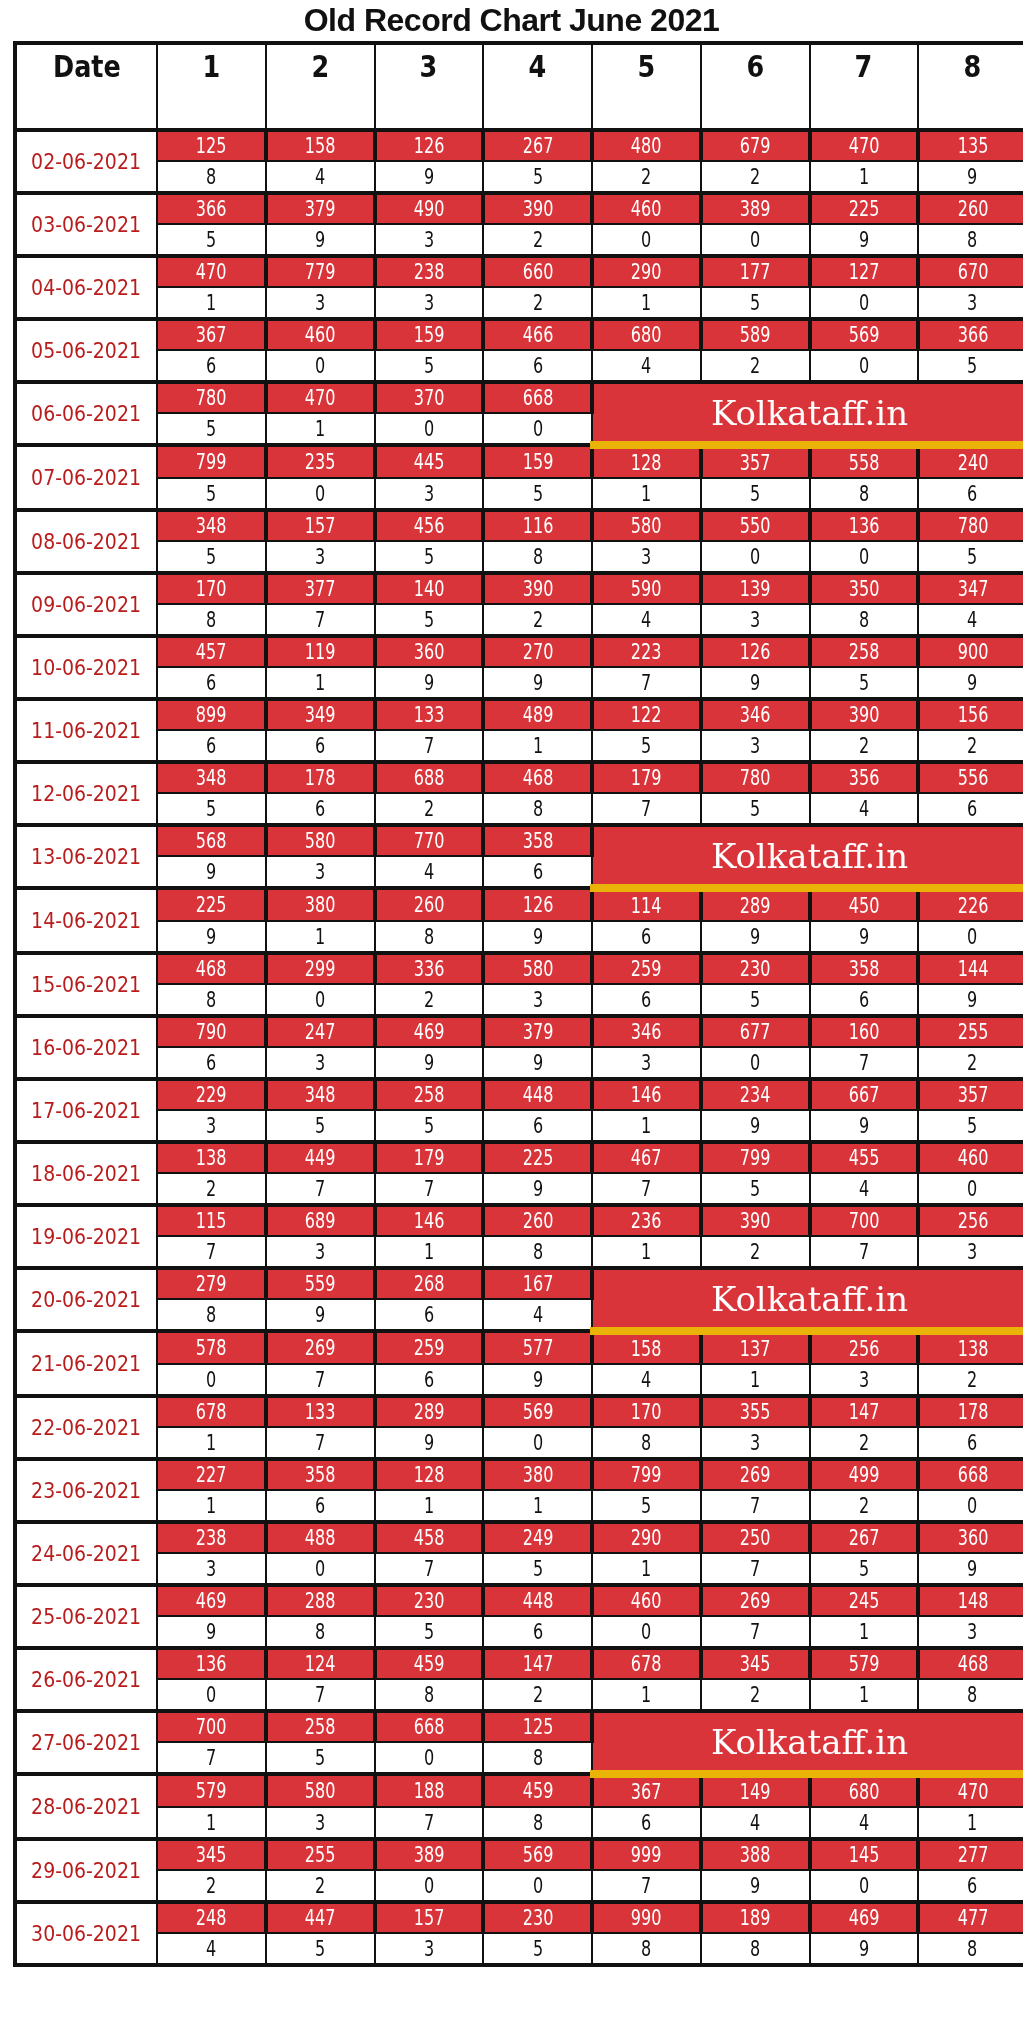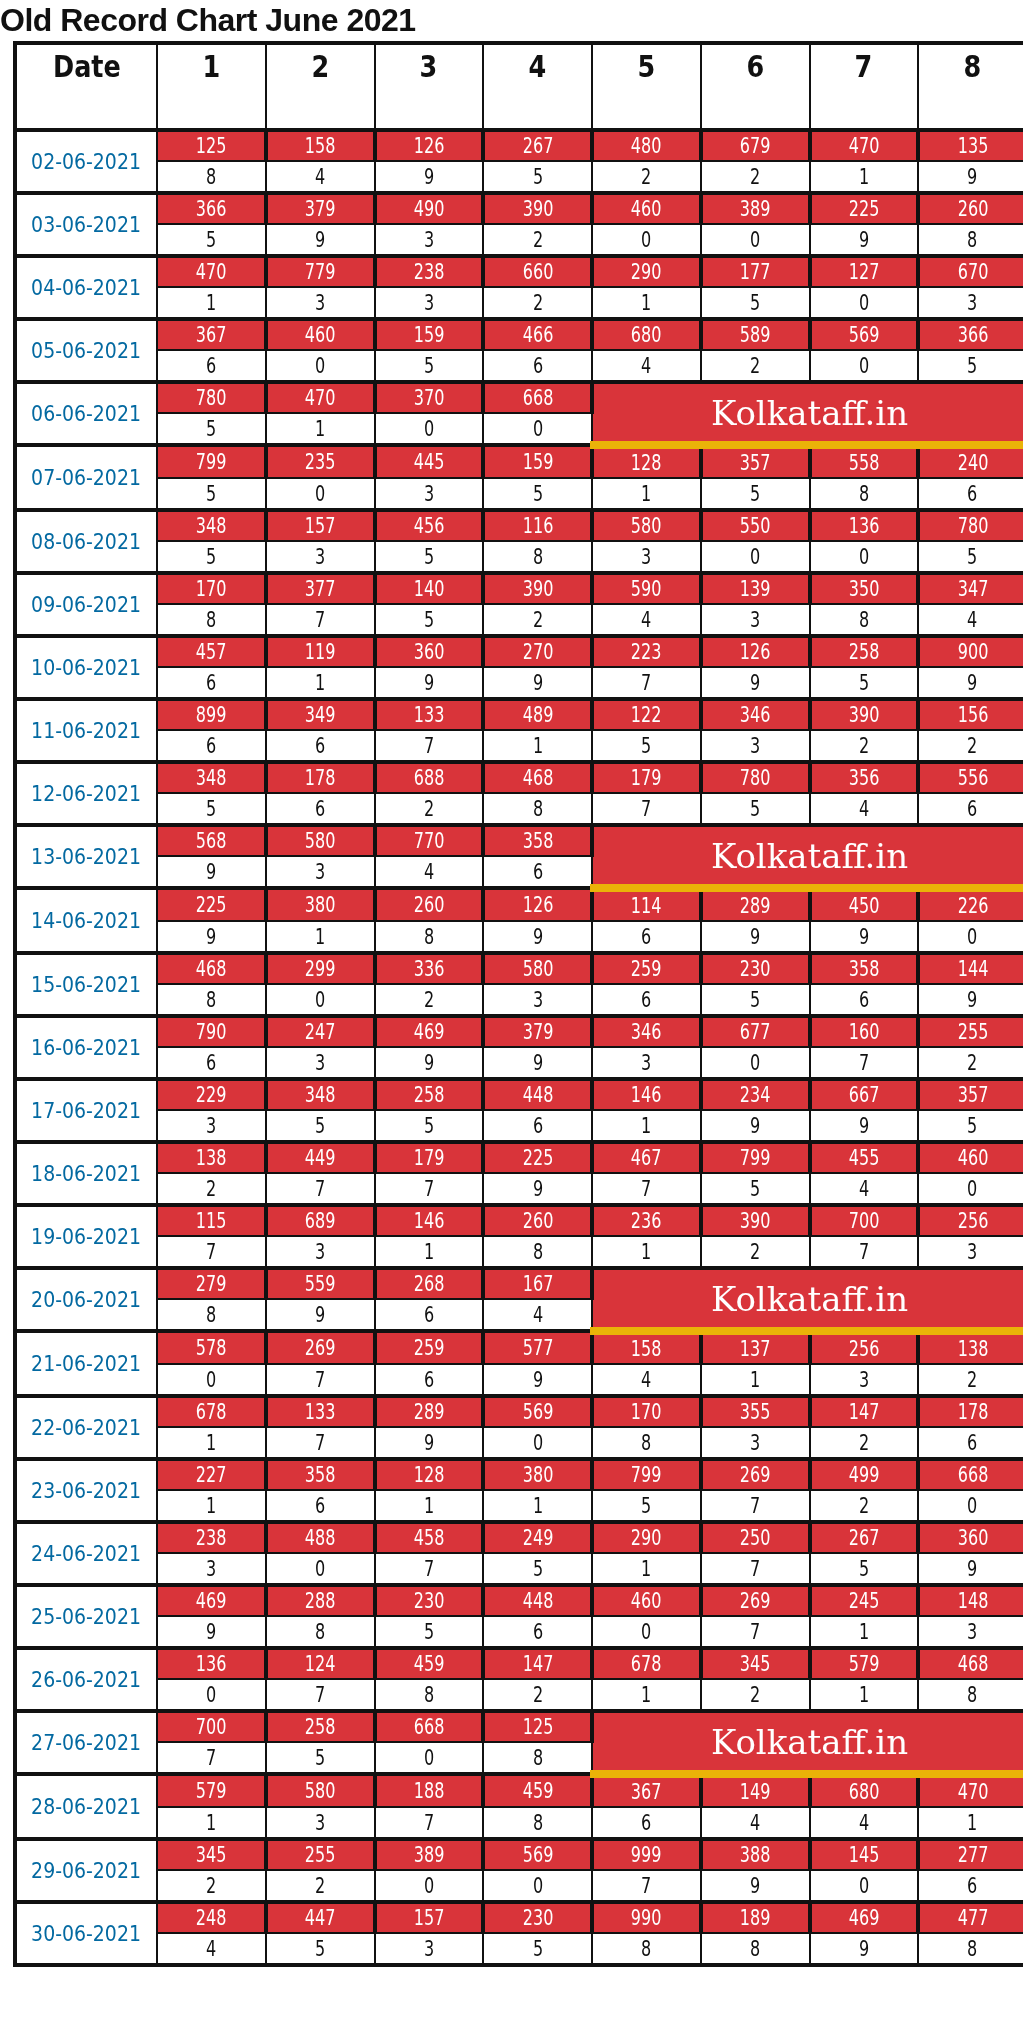--- a/index.html
+++ b/index.html
@@ -1,23 +1,23 @@
 <!DOCTYPE html>
 <html><head>
 <meta charset="utf-8">
 <style>
   html,body{margin:0;padding:0;background:#fff;}
   body{width:1023px;height:2034px;overflow:hidden;font-family:"DejaVu Sans Condensed","DejaVu Sans",sans-serif;}
-  .title{height:41px;line-height:40px;font-family:"Liberation Sans",sans-serif;font-weight:bold;font-size:32px;color:#111;letter-spacing:-0.5px;}
+  .title{height:41px;line-height:40px;text-align:center;font-family:"Liberation Sans",sans-serif;font-weight:bold;font-size:32px;color:#111;letter-spacing:-0.5px;}
   table{border-collapse:collapse;width:1016px;margin-left:13px;table-layout:fixed;border:4px solid #111;}
   col.c-date{width:142px;}
   th{height:78px;border:2px solid #111;border-bottom:4px solid #111;font-family:"DejaVu Sans",sans-serif;font-weight:bold;font-size:30px;vertical-align:top;padding-top:4px;color:#111;transform-origin:center;}
   th span{display:inline-block;transform:scaleX(0.85);}
   td{border:2px solid #111;padding:0;text-align:center;}
-  td.date{border-bottom:4px solid #111;font-family:"DejaVu Sans",sans-serif;font-size:21px;color:#0369a1;}
+  td.date{border-bottom:4px solid #111;font-family:"DejaVu Sans",sans-serif;font-size:21px;color:#b91c1c;}
   td.date span{display:inline-block;transform:scaleX(0.9);}
   td.pana{background:#d9343a;color:#fff;height:28px;font-size:21px;border-right:4px solid #111;}
   td.single{background:#fff;color:#111;height:29px;font-size:21px;}
   tr.bottom td.single{border-bottom:4px solid #111;}
   td.pana span, td.single span{display:inline-block;transform:scaleX(0.85);}
   td.brand{background:#d9343a;color:#fff;font-family:"DejaVu Serif",serif;font-size:34px;border-bottom:8px solid #eab308;}
 </style>
 </head>
 <body>
 

